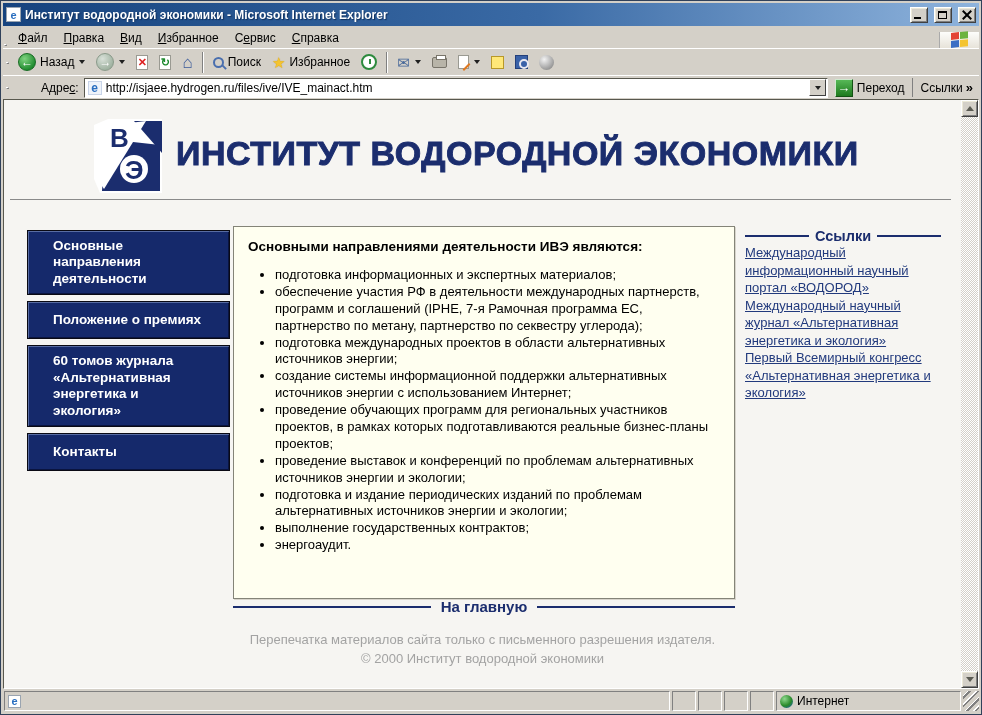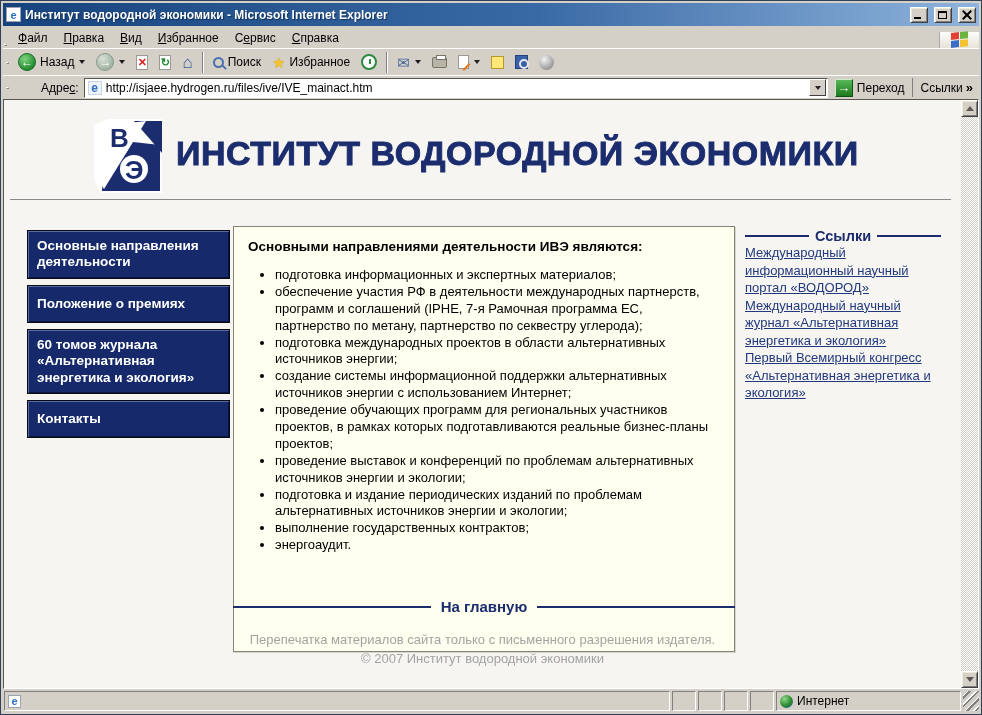--- a/index.html
+++ b/index.html
@@ -127,26 +127,26 @@
     border-top:5px solid #5a5a52; }
 
   
   .logo { position:absolute; left:90px; top:19px; width:68px; height:74px; }
   .site-title { position:absolute; left:172px; top:34px; font-size:34px; font-weight:bold;
     color:#1b2d6e; letter-spacing:0.5px; white-space:nowrap; -webkit-text-stroke:0.9px #1b2d6e; }
   .header-rule { position:absolute; left:6px; right:10px; top:99px; border-top:1px solid #8a8a8a; }
 
   .nav { position:absolute; left:23px; top:130px; width:203px; display:flex; flex-direction:column; gap:6px; }
   .nav-btn { background:#15296b; color:#fff; font-weight:bold; font-size:13.5px; line-height:1.22;
-    padding:7px 9px; min-height:38px; display:flex; align-items:center;
+    padding:7px 25px; min-height:38px; display:flex; align-items:center;
     border:1px solid #0a0a14;
     box-shadow: inset 1px 1px 0 rgba(170,190,230,.45), inset -1px -1px 0 rgba(0,0,20,.5);
     cursor:pointer; }
 
-  .main-box { position:absolute; left:229px; top:126px; width:502px; height:426px;
+  .main-box { position:absolute; left:229px; top:126px; width:502px; height:373px;
     background:#fffff0; border:1px solid #848478; box-shadow:1px 1px 0 #d8d5cc;
     padding:12px 14px; font-size:13px; color:#000; }
   .main-heading { font-weight:bold; font-size:13.5px; }
   .main-list { margin:13px 0 0 0; padding-left:27px; }
   .main-list li { line-height:1.3; }
 
   .links-panel { position:absolute; left:741px; top:128px; width:196px; }
   .panel-title-row { display:flex; align-items:center; }
   .panel-title-row .line { flex:1; border-top:2px solid #1b2d6e; }
   .panel-title { font-weight:bold; font-size:14.5px; color:#1b2d6e; margin:0 6px; }
@@ -340,21 +340,21 @@
       </div>
 
       <div class="home-row">
         <span class="line"></span>
         <a class="home-link">На главную</a>
         <span class="line"></span>
       </div>
 
       <div class="footer">
         <div>Перепечатка материалов сайта только с письменного разрешения издателя.</div>
-        <div>© 2007 Институт водородной экономики</div>
+        <div>© 2000 Институт водородной экономики</div>
       </div>
 
     </div>
 
     <div class="scrollbar">
       <span class="sb-btn">
           <i class="tri-up"></i>
         </span>
       <span class="sb-track"></span>
       <span class="sb-btn">

